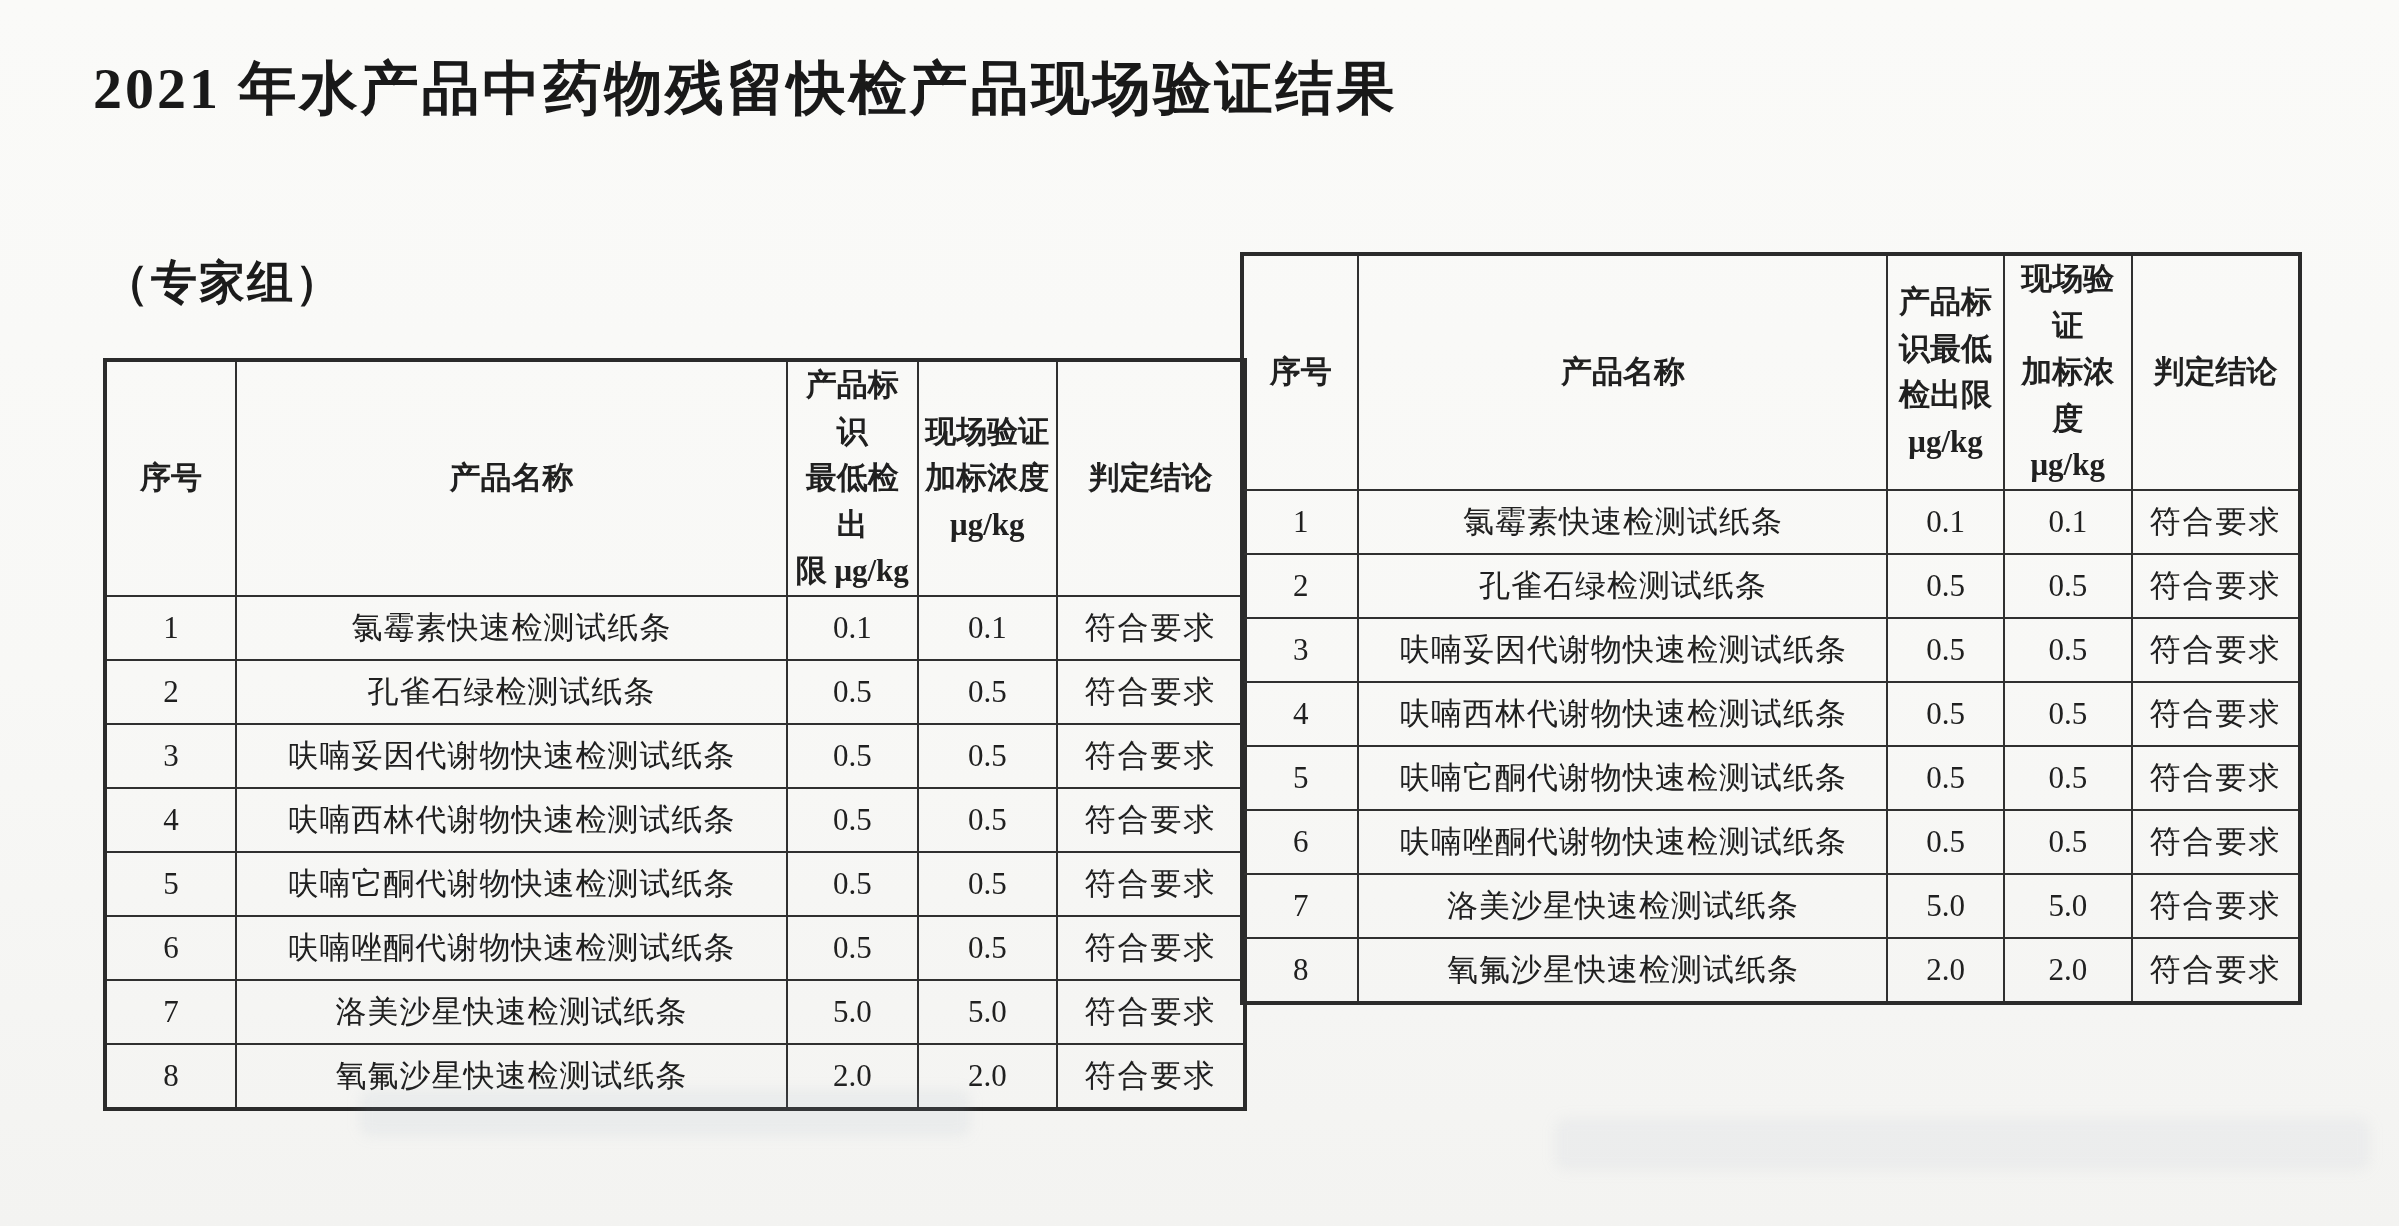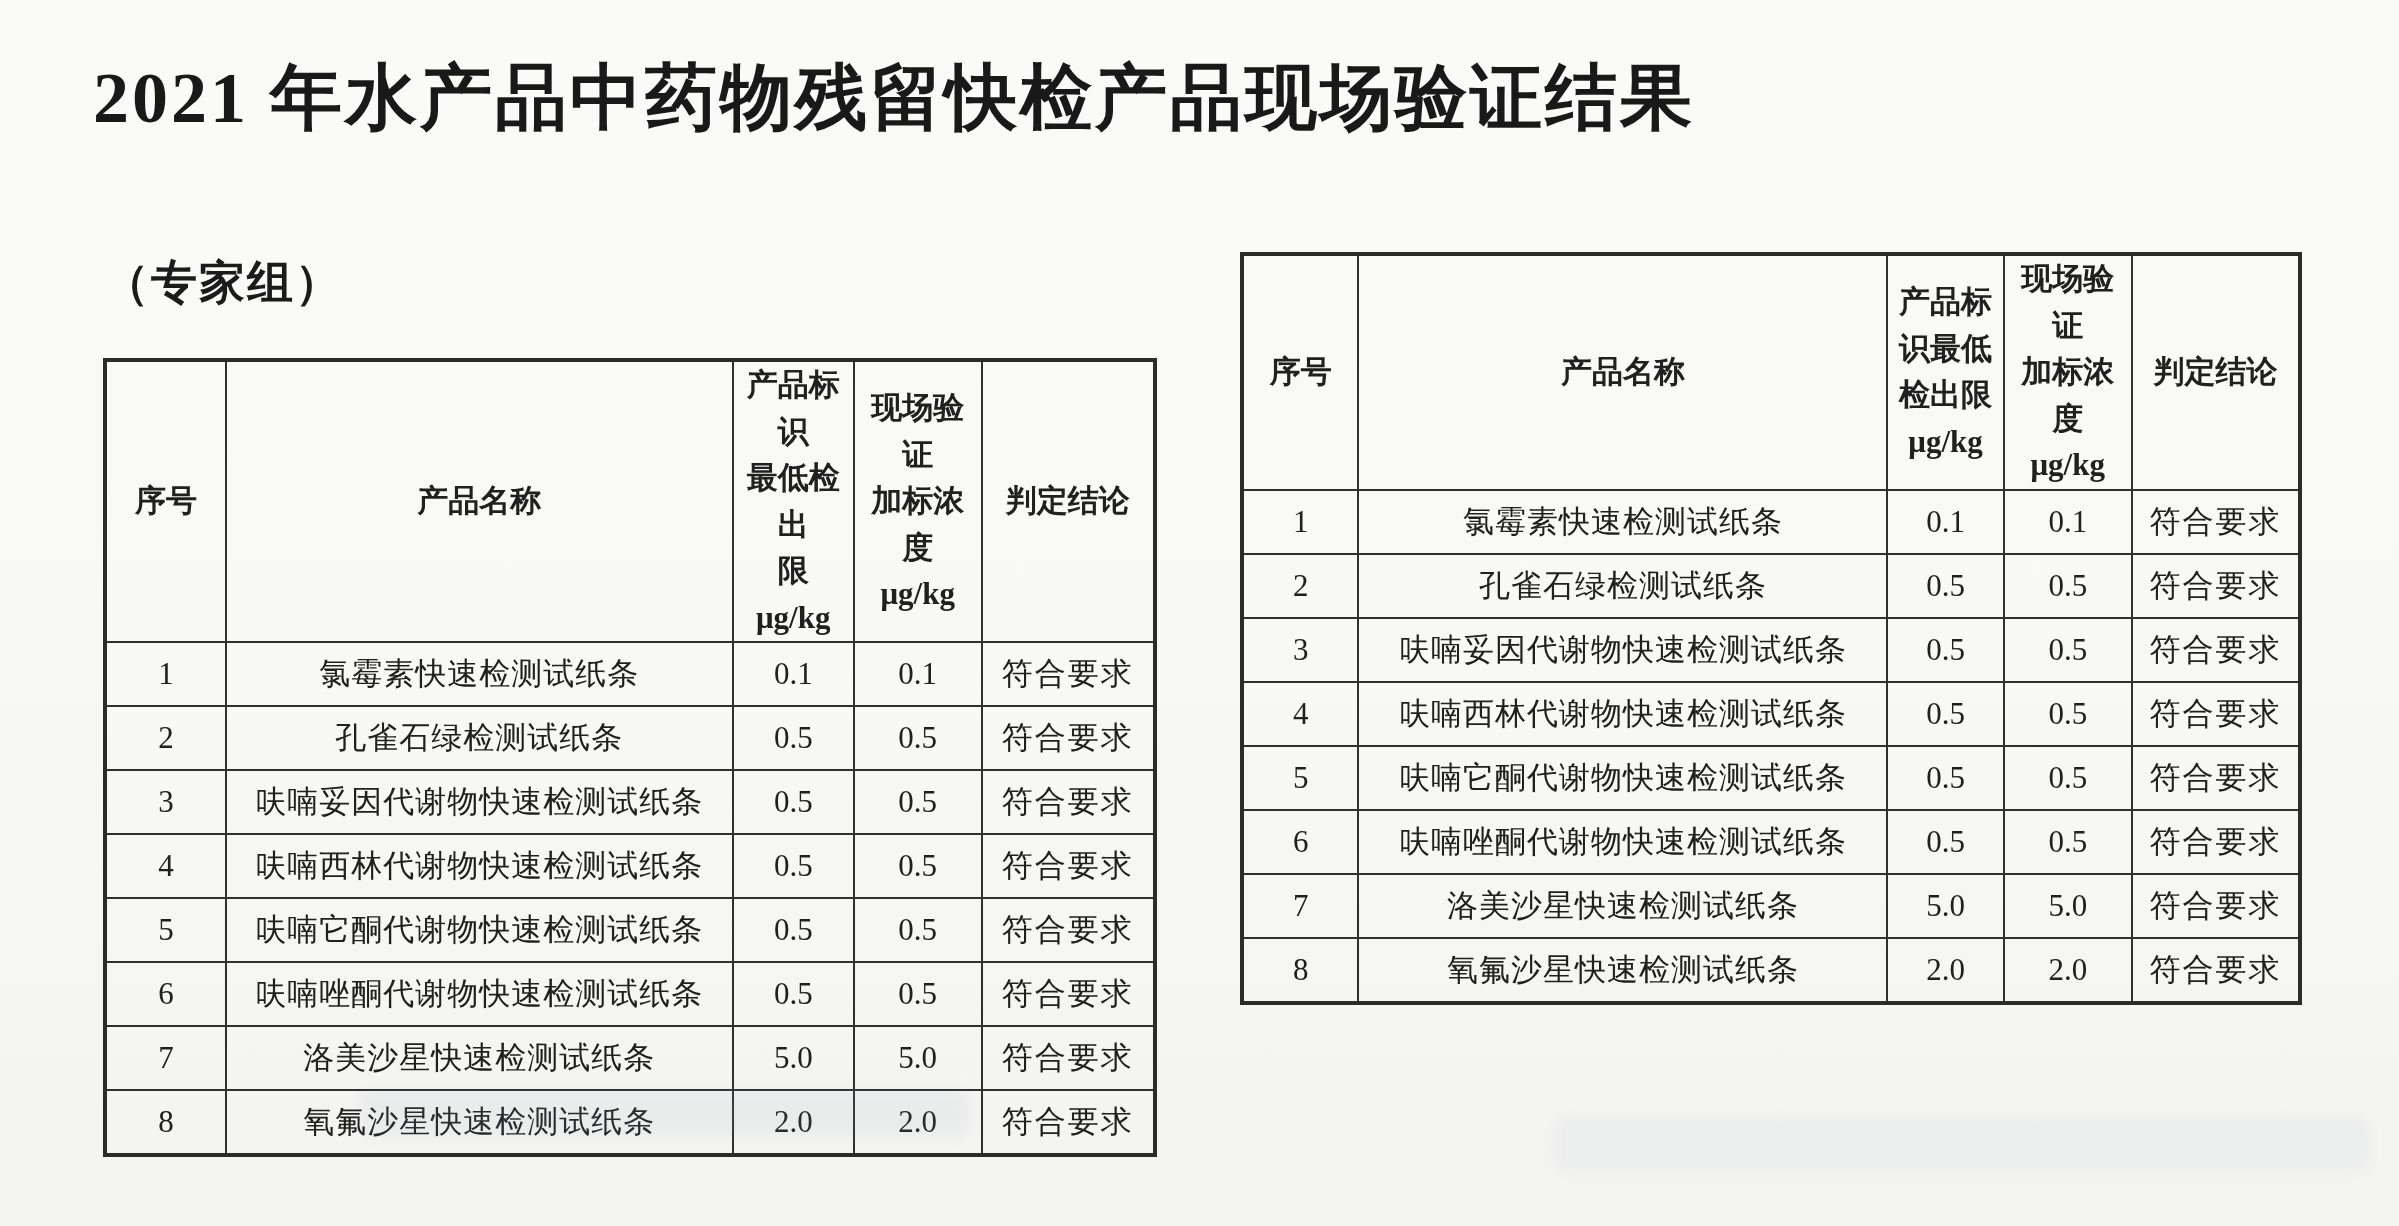--- a/index.html
+++ b/index.html
@@ -18,31 +18,31 @@
   .page {
     position: absolute;
     inset: 0;
     background: linear-gradient(180deg, #fafaf8 0%, #f8f8f6 55%, #f3f3f1 100%);
   }
   .title {
     position: absolute;
     left: 93px;
     top: 50px;
     margin: 0;
-    font-size: 72px;
+    font-size: 58px;
     font-weight: 900;
     letter-spacing: 3px;
     color: #191919;
     white-space: nowrap;
   }
   .panel {
     position: absolute;
     top: 252px;
   }
-  .panel-left  { left: 103px;  width: 1054px; }
+  .panel-left  { left: 103px;  width: 1144px; }
   .panel-right { left: 1240px; width: 1062px; }
   .section-label {
     margin: 0 0 44px 0;
     font-size: 46px;
     font-weight: 900;
     letter-spacing: 2px;
     color: #1b1b1b;
   }
   table.vtable {
     border-collapse: collapse;

